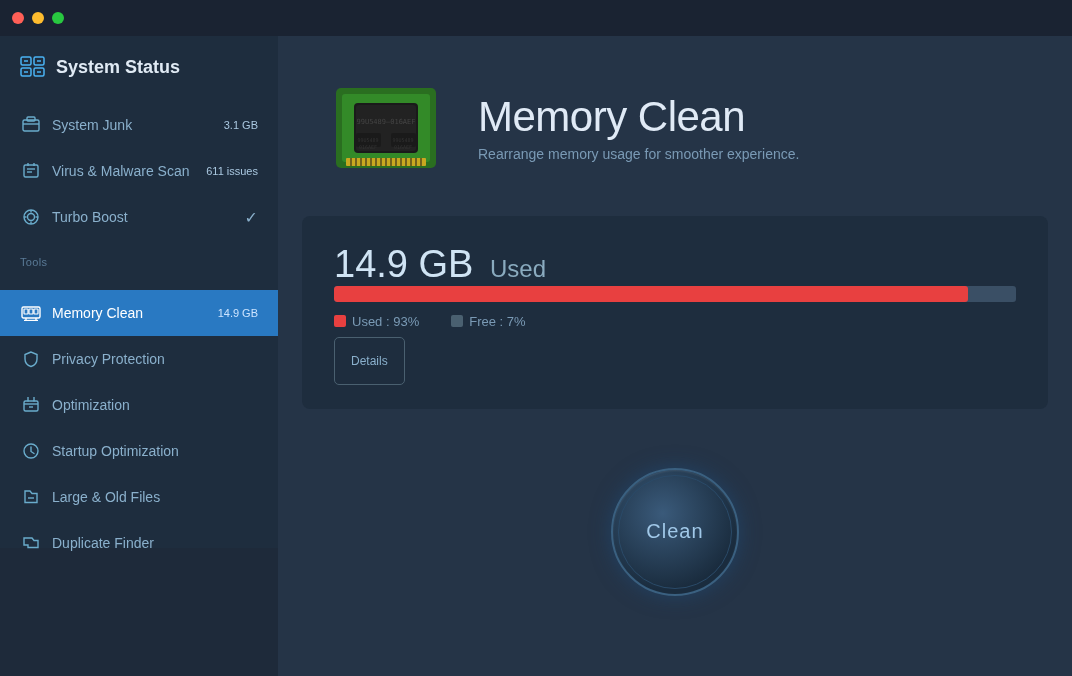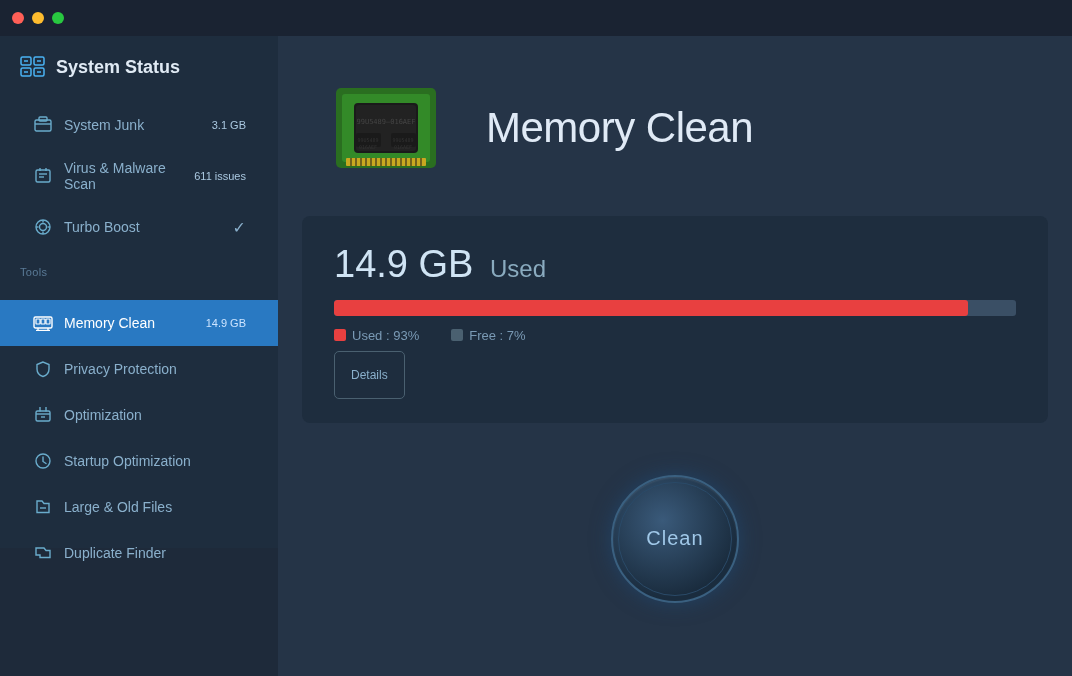--- a/index.html
+++ b/index.html
@@ -56,21 +56,21 @@
     }
     .sidebar-title {
       color: #e0eaf4;
       font-size: 18px;
       font-weight: 600;
     }
 
     .sidebar-item {
       display: flex;
       align-items: center;
-      padding: 12px 32px;
+      padding: 12px 20px;
       cursor: pointer;
       position: relative;
       color: #8ab0cc;
       font-size: 14px;
       transition: background 0.1s;
     }
     .sidebar-item.active {
       background: #2979c2;
       color: #fff;
     }
@@ -109,21 +109,21 @@
       padding-top: 36px;
       display: flex;
       flex-direction: column;
       overflow: hidden;
     }
 
     .hero-section {
       display: flex;
       align-items: center;
       padding: 32px 48px 28px 48px;
-      gap: 40px;
+      gap: 32px;
     }
 
     .memory-icon {
       width: 120px;
       height: 120px;
       flex-shrink: 0;
     }
 
     .hero-text h1 {
       font-size: 42px;
@@ -143,21 +143,20 @@
       margin: 0 24px;
       border-radius: 8px;
       padding: 28px 32px 24px 32px;
     }
 
     .memory-used-label {
       font-size: 38px;
       font-weight: 300;
       color: #d0e4f4;
       line-height: 1.1;
-      margin-bottom: 14px;
     }
     .memory-used-label span.suffix {
       font-size: 24px;
       font-weight: 300;
       color: #8aabbf;
       margin-left: 6px;
     }
 
     .progress-bar-wrap {
       width: 100%;
@@ -428,20 +427,21 @@
       <line x1="70" y1="90" x2="70" y2="98" stroke="#1a1a1a" stroke-width="1"></line>
       <line x1="75" y1="90" x2="75" y2="98" stroke="#1a1a1a" stroke-width="1"></line>
       <line x1="80" y1="90" x2="80" y2="98" stroke="#1a1a1a" stroke-width="1"></line>
       <line x1="85" y1="90" x2="85" y2="98" stroke="#1a1a1a" stroke-width="1"></line>
       <line x1="90" y1="90" x2="90" y2="98" stroke="#1a1a1a" stroke-width="1"></line>
       <line x1="95" y1="90" x2="95" y2="98" stroke="#1a1a1a" stroke-width="1"></line>
     </svg>
 
     <div class="hero-text">
       <h1>Memory Clean</h1>
+      <p>Rearrange memory usage for smoother experience.</p>
     </div>
   </div>
 
   <div class="stats-section">
     <div class="memory-used-label">
       <span>14.9</span>
       <span>GB</span>
       <span class="suffix">Used</span>
     </div>
 

